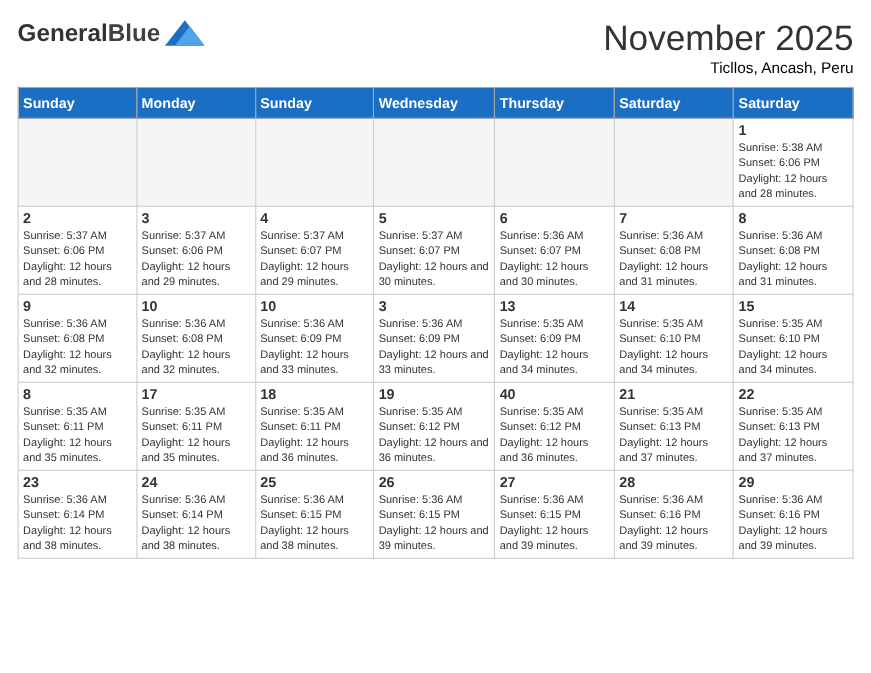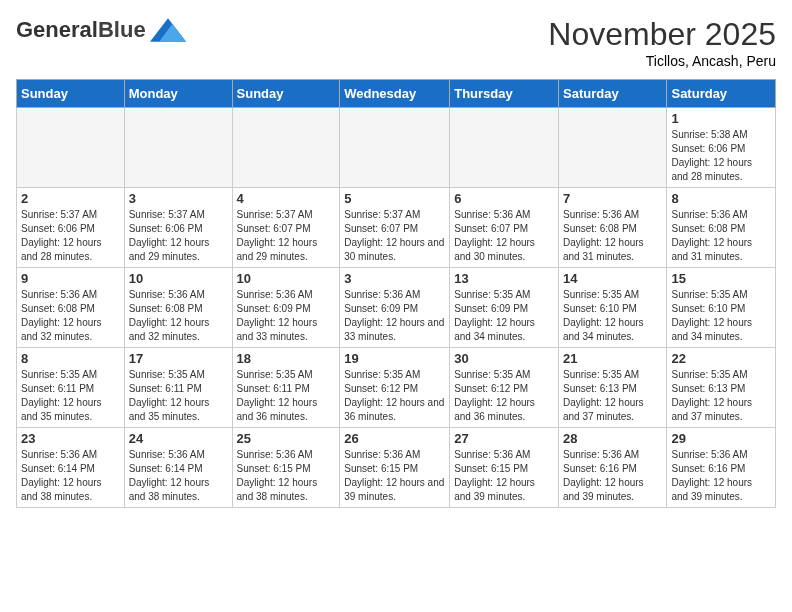--- a/index.html
+++ b/index.html
@@ -241,21 +241,21 @@
 Sunset: 6:11 PM
 Daylight: 12 hours and 36 minutes.</div>
         </td>
         <td>
           <span class="day-number">19</span>
           <div class="day-info">Sunrise: 5:35 AM
 Sunset: 6:12 PM
 Daylight: 12 hours and 36 minutes.</div>
         </td>
         <td>
-          <span class="day-number">30</span>
+          <span class="day-number">40</span>
           <div class="day-info">Sunrise: 5:35 AM
 Sunset: 6:12 PM
 Daylight: 12 hours and 36 minutes.</div>
         </td>
         <td>
           <span class="day-number">21</span>
           <div class="day-info">Sunrise: 5:35 AM
 Sunset: 6:13 PM
 Daylight: 12 hours and 37 minutes.</div>
         </td>

